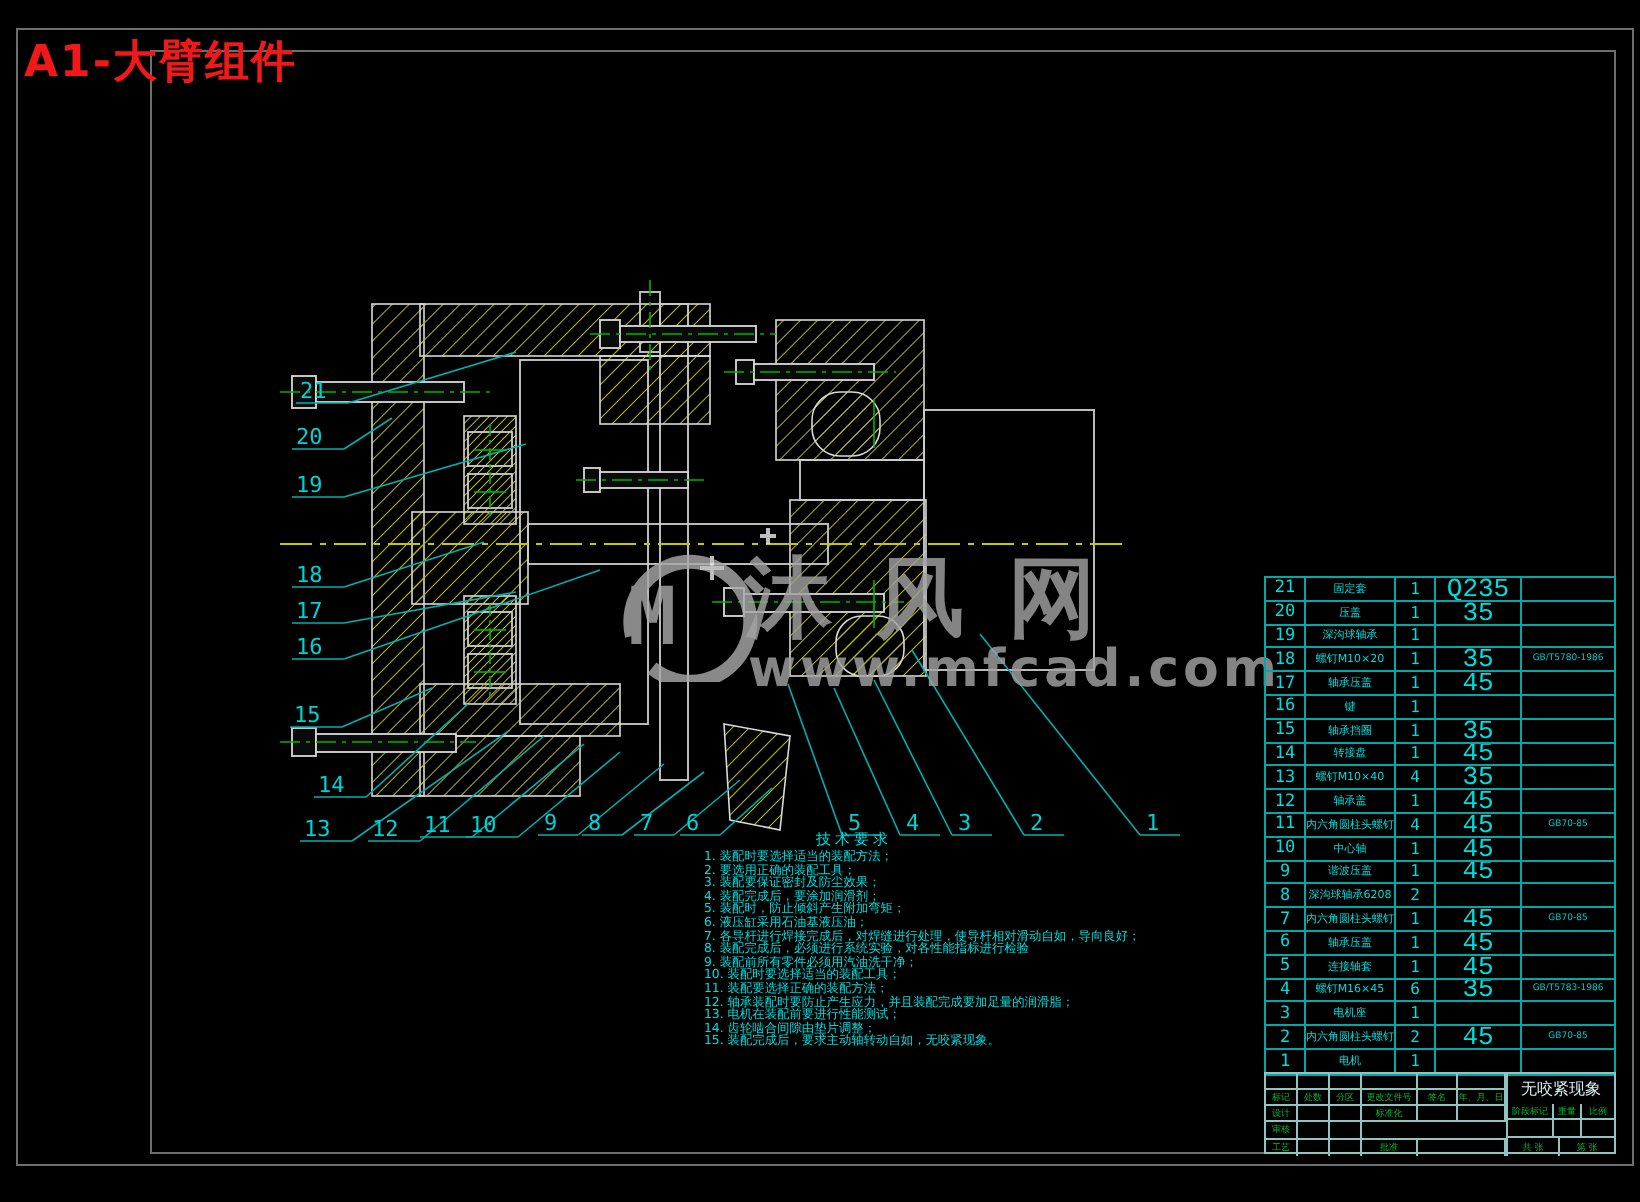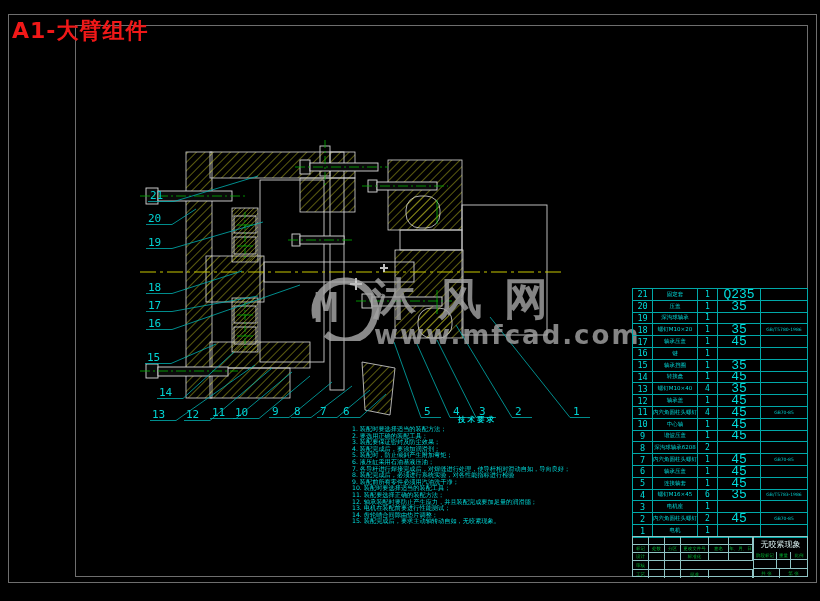--- a/index.html
+++ b/index.html
@@ -15,21 +15,21 @@
   .border-outer{left:8px;top:14px;width:809px;height:569px;border:1px solid var(--gray-border)}
   .border-inner{left:75px;top:25px;width:733px;height:552px;border:1px solid var(--gray-border)}
   .sheet-title{left:12px;top:16px;font-size:22px;font-weight:bold;color:var(--red);
     letter-spacing:1px;white-space:nowrap}
   
   .wm{opacity:.82;color:var(--wm)}
   .wm-brand{left:372px;top:270px;font-size:44px;font-weight:bold;letter-spacing:22px;white-space:nowrap}
   .wm-url{left:374px;top:320px;font-size:26px;font-weight:bold;letter-spacing:2px;white-space:nowrap}
   
   .tech{left:352px;top:415px;width:300px;color:var(--cyan-text)}
-  .tech-head{font-size:7.5px;font-weight:bold;margin-left:106px;margin-bottom:1px;letter-spacing:2px}
+  .tech-head{font-size:7.5px;font-weight:normal;margin-left:56px;margin-bottom:1px;letter-spacing:2px}
   .tr-line{font-size:6.2px;line-height:6.6px;white-space:nowrap}
   
   .bom{left:632px;top:288px;width:176px;border:1px solid var(--cyan-line);color:var(--cyan-text)}
   .bom-row{display:flex;height:11.8px;border-bottom:1px solid var(--cyan-line)}
   .bom-row:last-child{border-bottom:none}
   .bom .c{border-right:1px solid var(--cyan-line);overflow:hidden;white-space:nowrap;
     display:flex;align-items:center;justify-content:center}
   .bom .no{width:20px;font-size:8.5px;font-family:"DejaVu Sans Mono",monospace}
   .bom .name{width:45px;font-size:5.5px}
   .bom .qty{width:20px;font-size:8px;font-family:"DejaVu Sans Mono",monospace}

